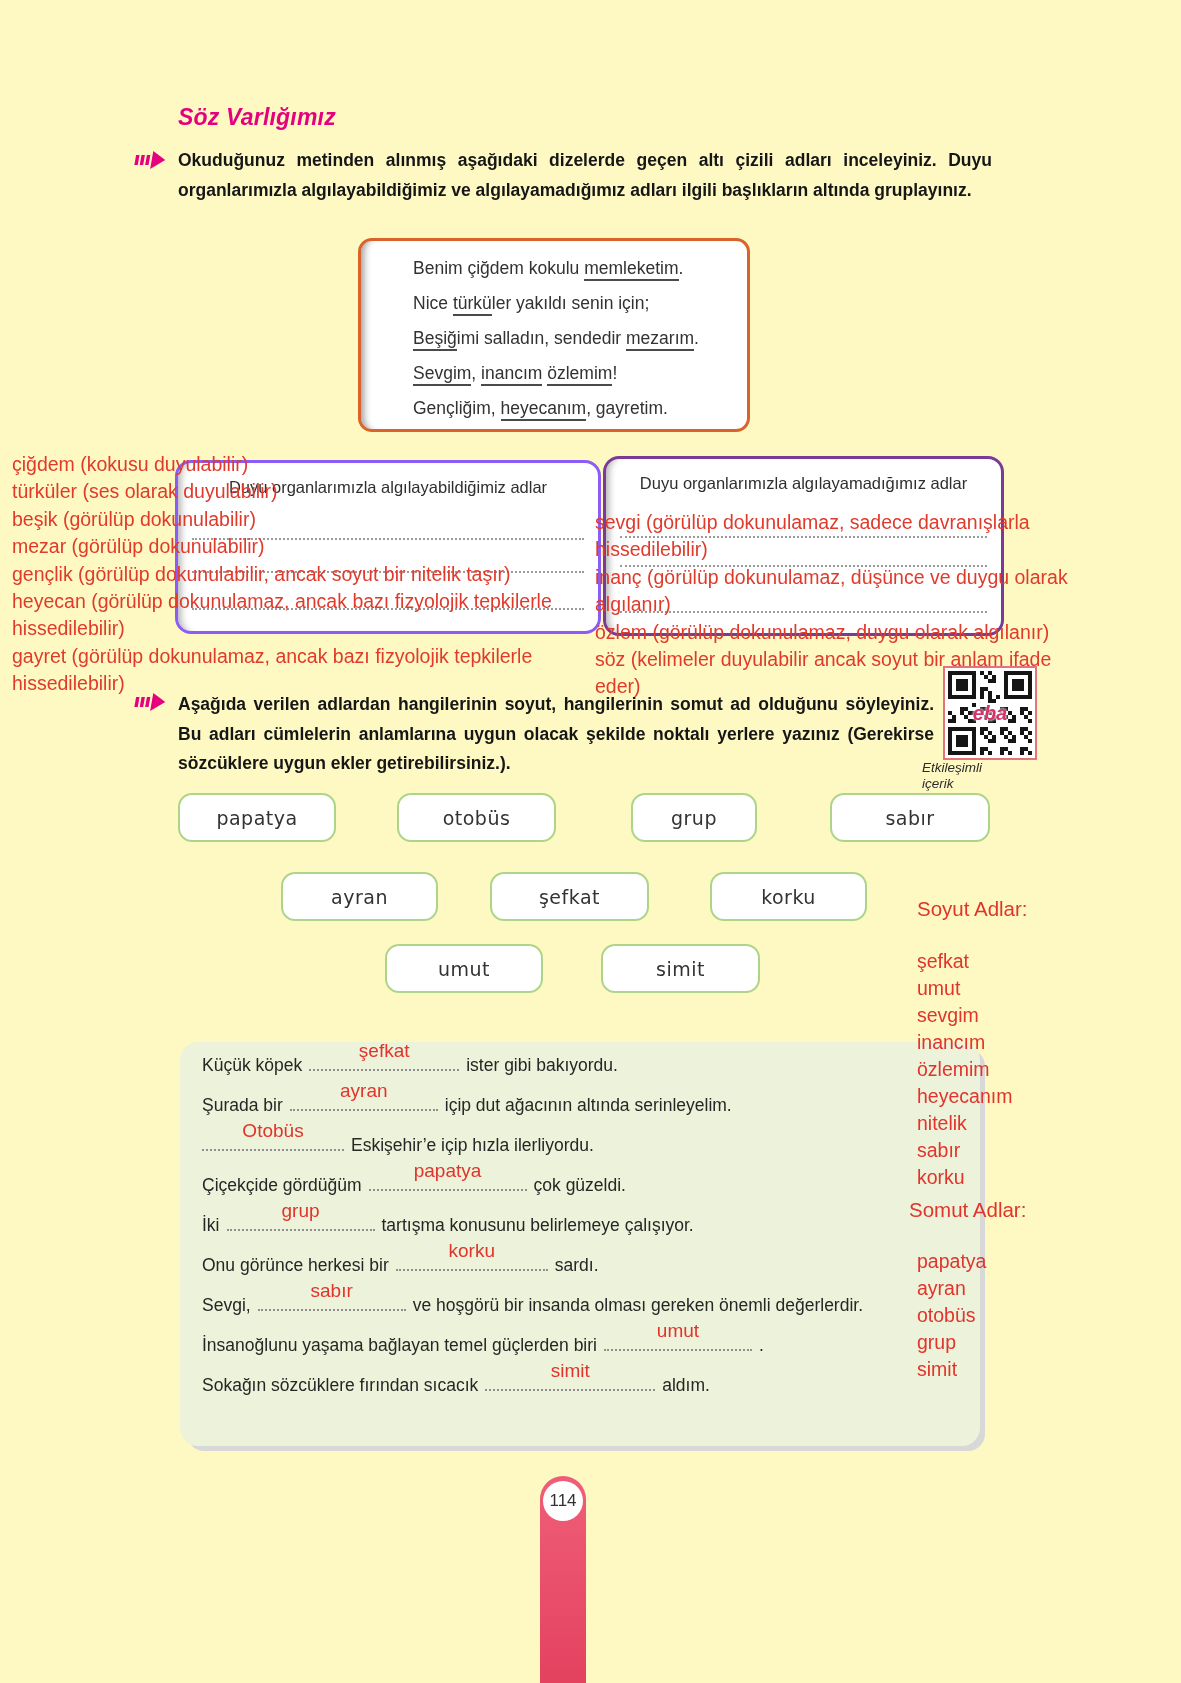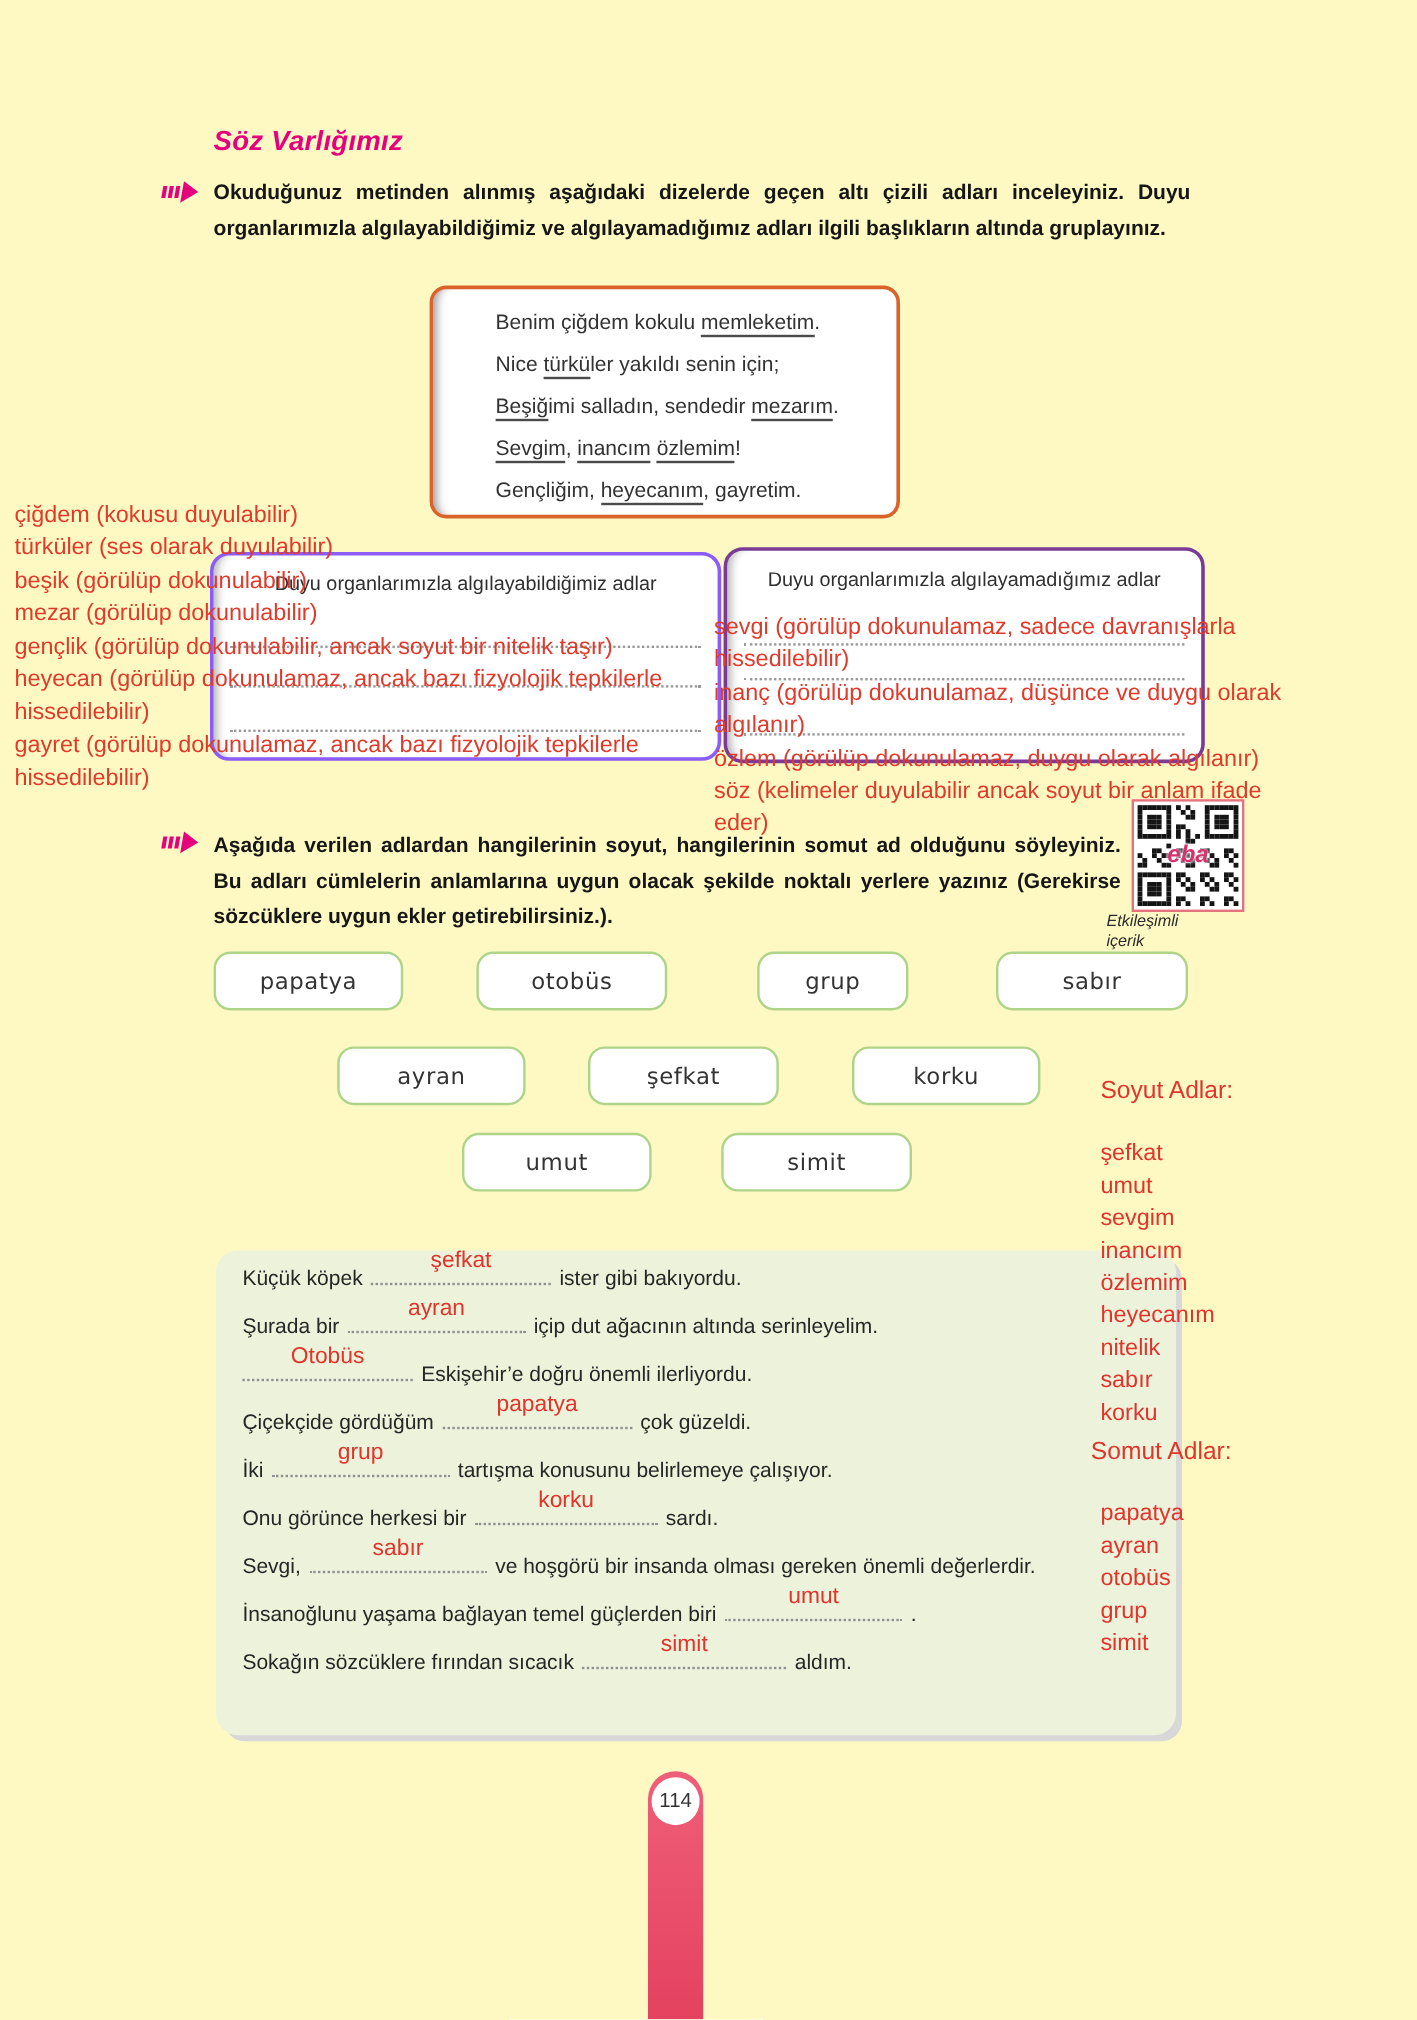--- a/index.html
+++ b/index.html
@@ -40,21 +40,21 @@
   .cat-title{
     position:absolute; left:0; right:0; top:15px; text-align:center;
     font-size:16.5px; color:#2f2f2f;
   }
   .dotline{position:absolute; left:14px; right:14px; border-bottom:2px dotted #9a9a9a; height:0;}
   
   .hand{
     position:absolute; color:#e03a2b; font-size:19.5px; line-height:27.4px;
     white-space:nowrap; z-index:5;
   }
-  .hand-left{left:12px; top:416px;}
+  .hand-left{left:12px; top:451px;}
   .hand-right{left:595px; top:509px;}
   
   .qr-wrap{position:absolute; left:943px; top:666px; z-index:1;}
   .qr-frame{border:2px solid #e5737c; background:#fff; padding:3px; width:84px; height:84px; position:relative;}
   .qr-grid{display:grid; grid-template-columns:repeat(21,4px); grid-template-rows:repeat(21,4px);}
   .qr-grid i{display:block;}
   .qr-grid i.b{background:#151515;}
   .qr-logo{
     position:absolute; left:50%; top:50%; transform:translate(-50%,-50%);
     font-style:italic; font-weight:700; font-size:20px; color:#d6336c;
@@ -656,21 +656,21 @@
       <div>ayran</div>
       <div>otobüs</div>
       <div>grup</div>
       <div>simit</div>
     </div>
 
   <div class="panel"></div>
   <div id="sentences">
       <div class="sentence" style="top: 1054px;"><span>Küçük köpek</span><span class="blank" style="width: 150px;"><span class="ans">şefkat</span></span><span>ister gibi bakıyordu.</span></div>
       <div class="sentence" style="top: 1094px;"><span>Şurada bir</span><span class="blank" style="width: 148px;"><span class="ans">ayran</span></span><span>içip dut ağacının altında serinleyelim.</span></div>
-      <div class="sentence" style="top: 1134px;"><span class="blank" style="width: 142px; margin-left: 0px;"><span class="ans">Otobüs</span></span><span>Eskişehir’e doğru önemli ilerliyordu.</span></div>
+      <div class="sentence" style="top: 1134px;"><span class="blank" style="width: 142px; margin-left: 0px;"><span class="ans">Otobüs</span></span><span>Eskişehir’e içip hızla ilerliyordu.</span></div>
       <div class="sentence" style="top: 1174px;"><span>Çiçekçide gördüğüm</span><span class="blank" style="width: 158px;"><span class="ans">papatya</span></span><span>çok güzeldi.</span></div>
       <div class="sentence" style="top: 1214px;"><span>İki</span><span class="blank" style="width: 148px;"><span class="ans">grup</span></span><span>tartışma konusunu belirlemeye çalışıyor.</span></div>
       <div class="sentence" style="top: 1254px;"><span>Onu görünce herkesi bir</span><span class="blank" style="width: 152px;"><span class="ans">korku</span></span><span>sardı.</span></div>
       <div class="sentence" style="top: 1294px;"><span>Sevgi,</span><span class="blank" style="width: 148px;"><span class="ans">sabır</span></span><span>ve hoşgörü bir insanda olması gereken önemli değerlerdir.</span></div>
       <div class="sentence" style="top: 1334px;"><span>İnsanoğlunu yaşama bağlayan temel güçlerden biri</span><span class="blank" style="width: 148px;"><span class="ans">umut</span></span><span>.</span></div>
       <div class="sentence" style="top: 1374px;"><span>Sokağın sözcüklere fırından sıcacık</span><span class="blank" style="width: 170px;"><span class="ans">simit</span></span><span>aldım.</span></div>
     </div>
 
   <div class="page-tab">
     <div class="page-circle">114</div>

